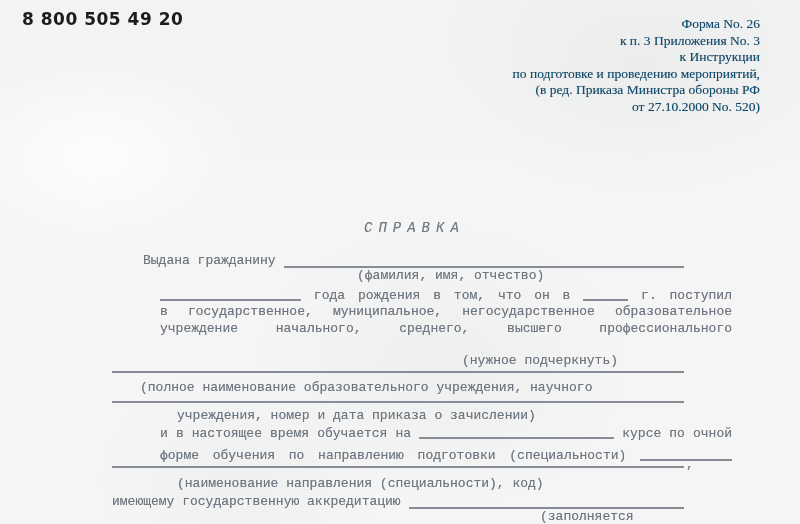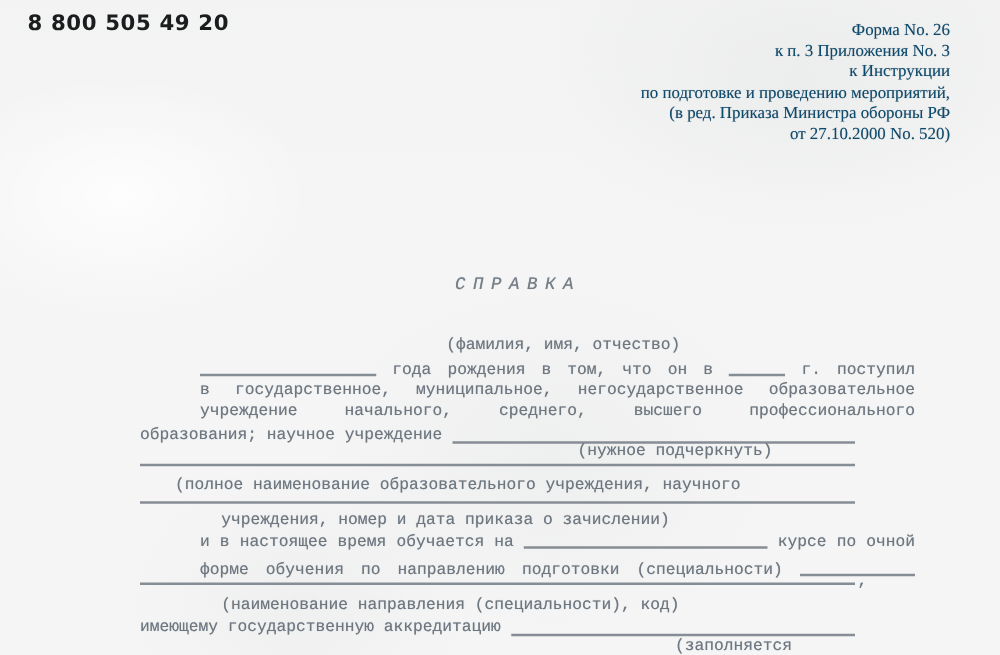--- a/index.html
+++ b/index.html
@@ -61,36 +61,37 @@
   <div>к Инструкции</div>
   <div>по подготовке и проведению мероприятий,</div>
   <div>(в ред. Приказа Министра обороны РФ</div>
   <div>от 27.10.2000 No. 520)</div>
 </div>
 
 <div class="title">СПРАВКА</div>
 
 <div class="docbody">
 
+  <div class="r flexr" style="top:1px">
+    <span style="display:inline-block;width:31px"></span>
+    <span>Выдана гражданину</span>
+    <span class="blank grow"></span>
+  </div>
   <div class="r cap" style="top:18px;left:245px;width:auto">(фамилия, имя, отчество)</div>
 
   <div class="r just" style="top:36px">
     <span class="blank" style="width:141px"></span>
     <span>года рождения в том, что он в</span>
     <span class="blank" style="width:45px"></span>
     <span>г. поступил</span>
   </div>
 
   <div class="r just" style="top:54px">в государственное, муниципальное, негосударственное образовательное</div>
   <div class="r just" style="top:71px">учреждение начального, среднего, высшего профессионального</div>
 
-  <div class="r flexr" style="top:88px">
-    <span>образования; научное учреждение</span>
-    <span class="blank grow"></span>
-  </div>
   <div class="r cap" style="top:103px;left:350px;width:auto">(нужное подчеркнуть)</div>
 
   <div class="hrline" style="top:121px"></div>
   <div class="r cap" style="top:130px;left:28px;width:auto">(полное наименование образовательного учреждения, научного</div>
 
   <div class="hrline" style="top:151px"></div>
   <div class="r cap" style="top:158px;left:65px;width:auto">учреждения, номер и дата приказа о зачислении)</div>
 
   <div class="r just" style="top:174px">
     <span>и в настоящее время обучается на</span>

